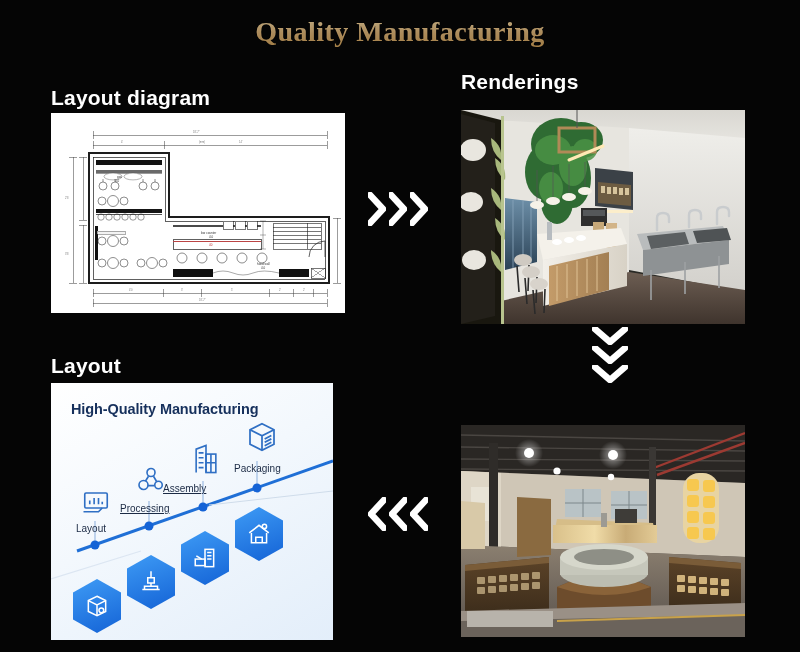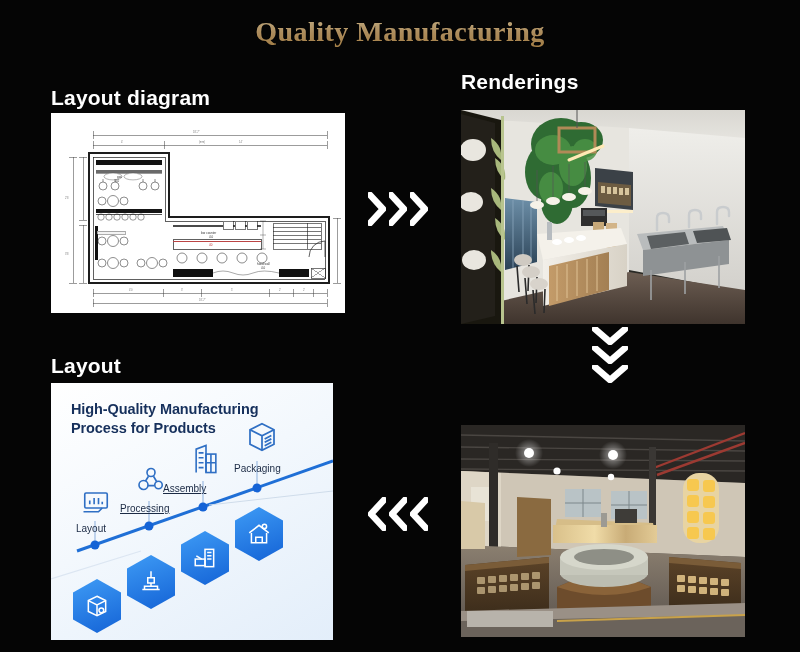--- a/index.html
+++ b/index.html
@@ -443,21 +443,20 @@
         <line x1="258" y1="146" x2="258" y2="178"></line>
       </g>
     </svg>
   </div>
 
   <div class="panel" id="panel-process">
     <div class="info-bg"></div>
 
     <div class="info-title">
       <span>High-Quality Manufacturing</span><br>
-      <span>Process for Products</span>
     </div>
 
     <svg style="position:absolute;left:0;top:0;width:282px;height:257px">
       <line x1="26" y1="168" x2="282" y2="78" stroke="#1f6fd6" stroke-width="3"></line>
       <line x1="158" y1="122" x2="282" y2="108" stroke="#cfdcea" stroke-width="1"></line>
       <line x1="0" y1="196" x2="90" y2="168" stroke="#dce6f2" stroke-width="1.2"></line>
 
       <g stroke="#a9c4e6" stroke-width="1.4">
         <line x1="44" y1="138" x2="44" y2="162"></line>
         <line x1="98" y1="118" x2="98" y2="143"></line>

